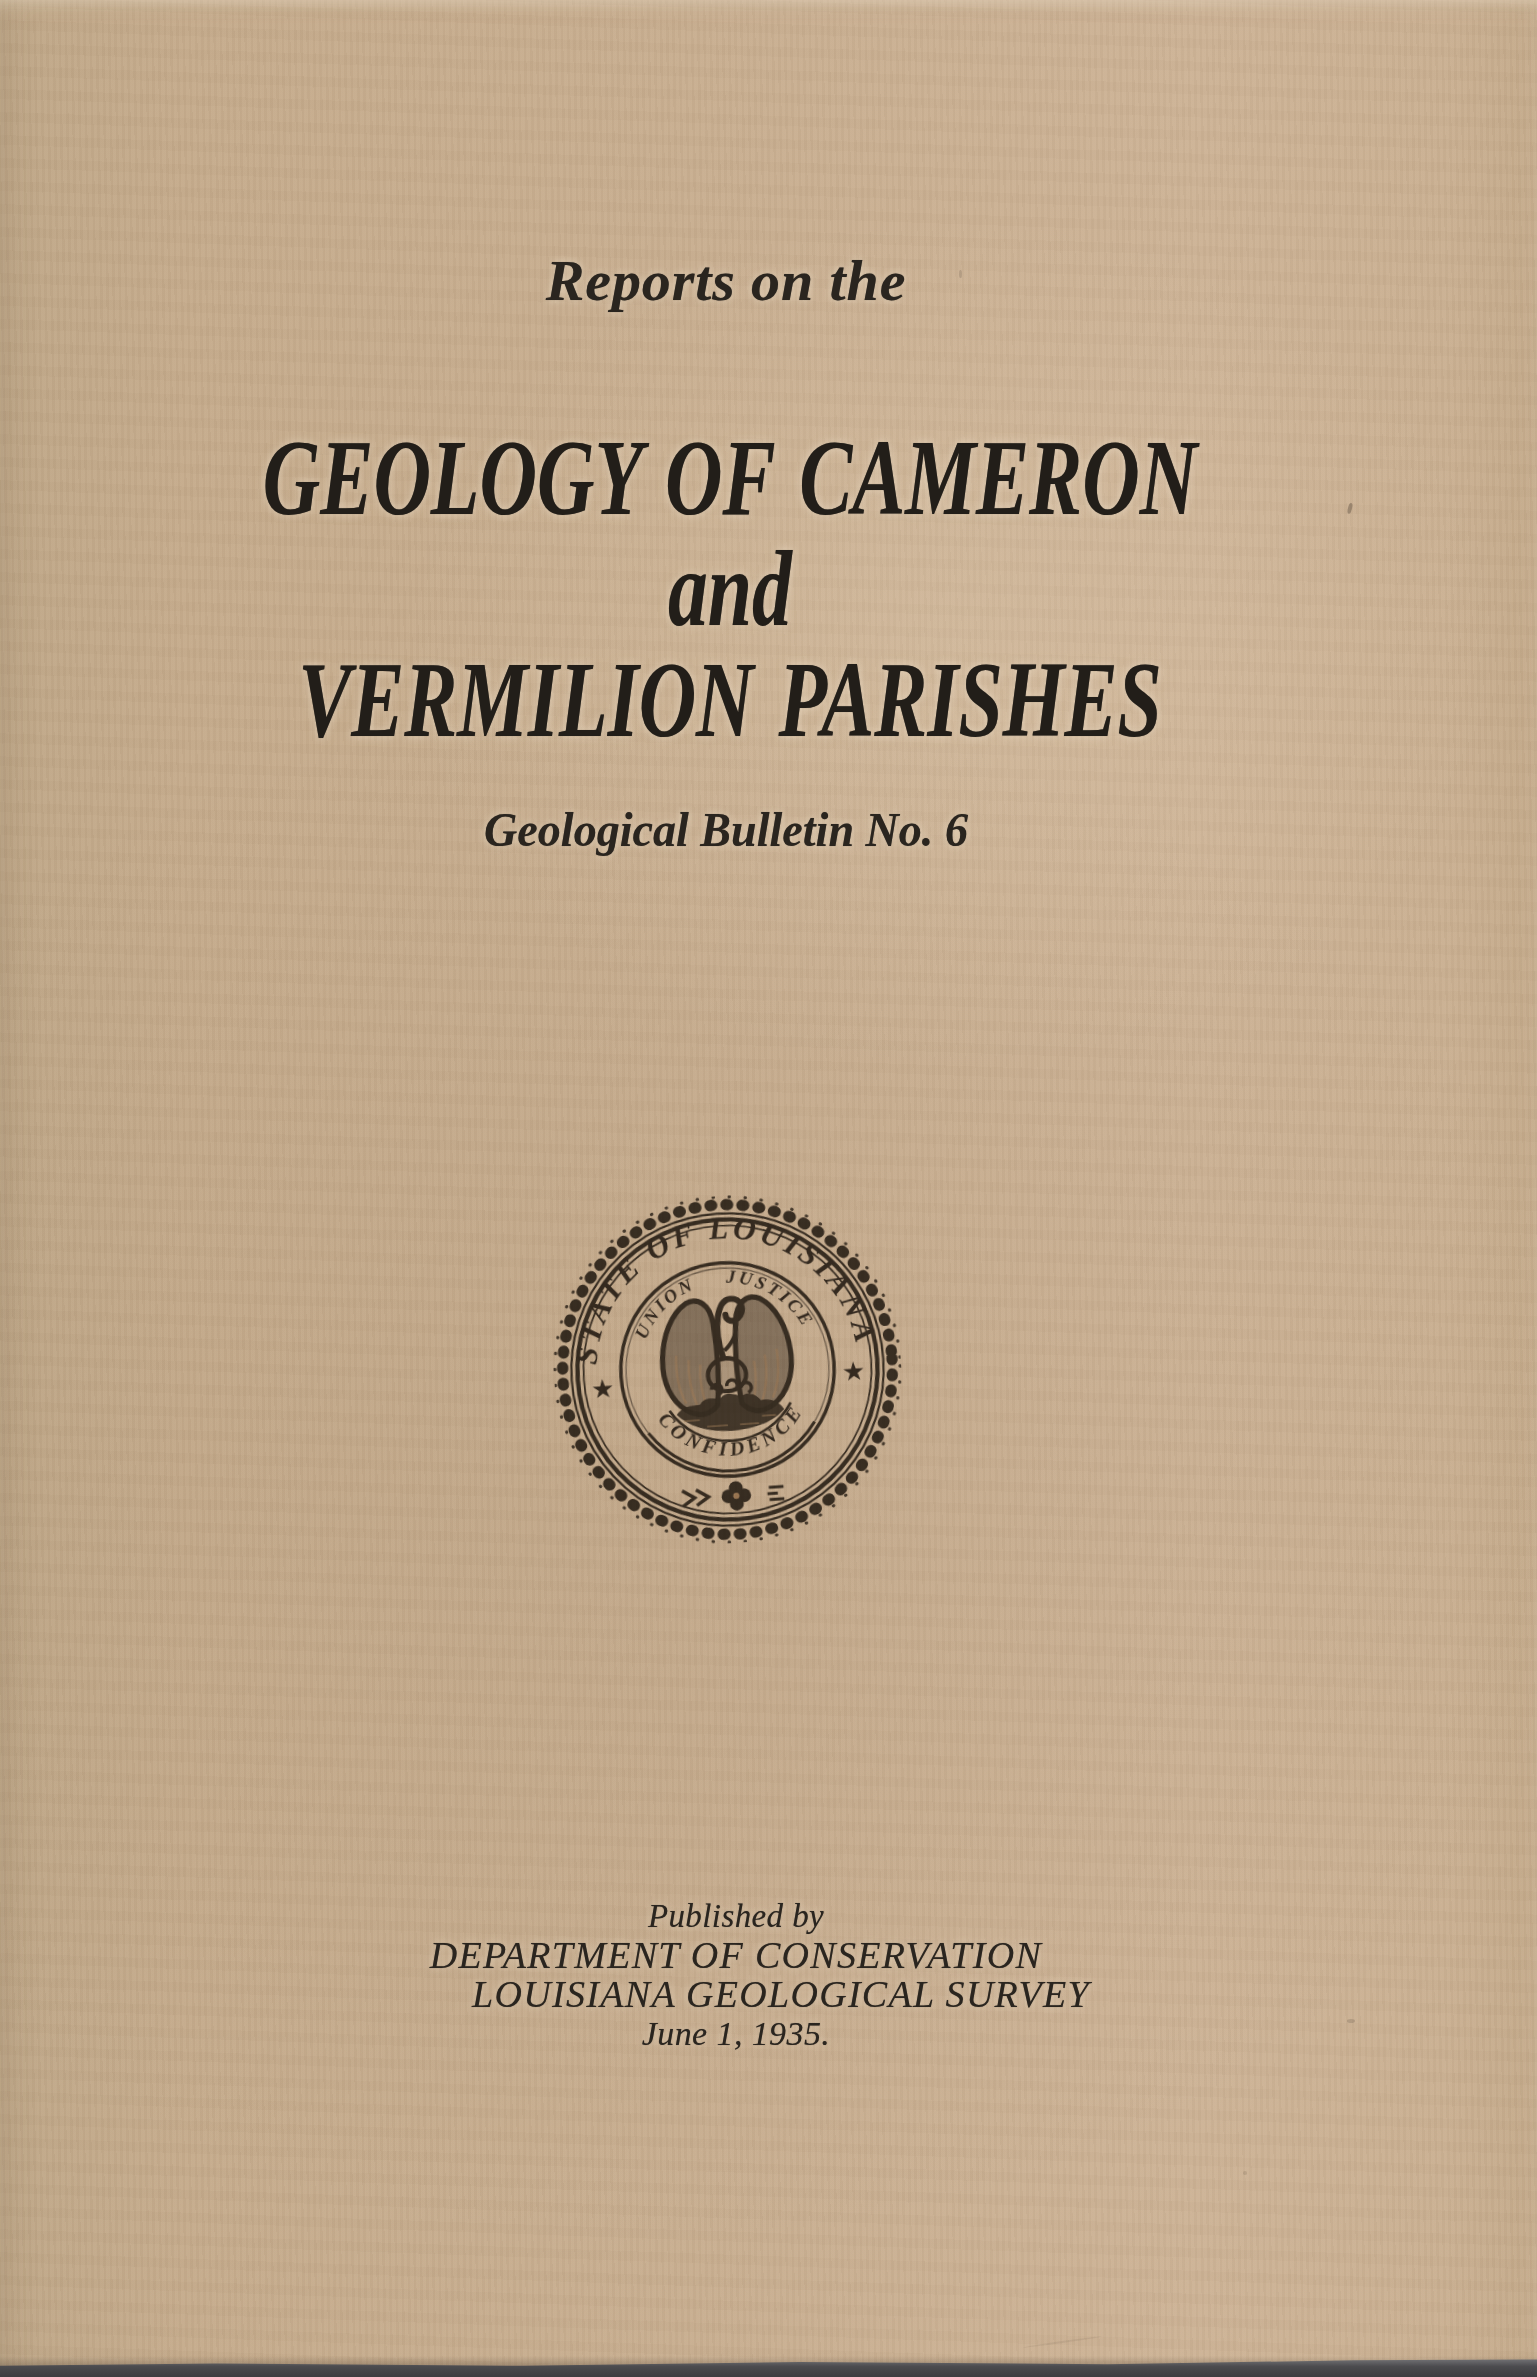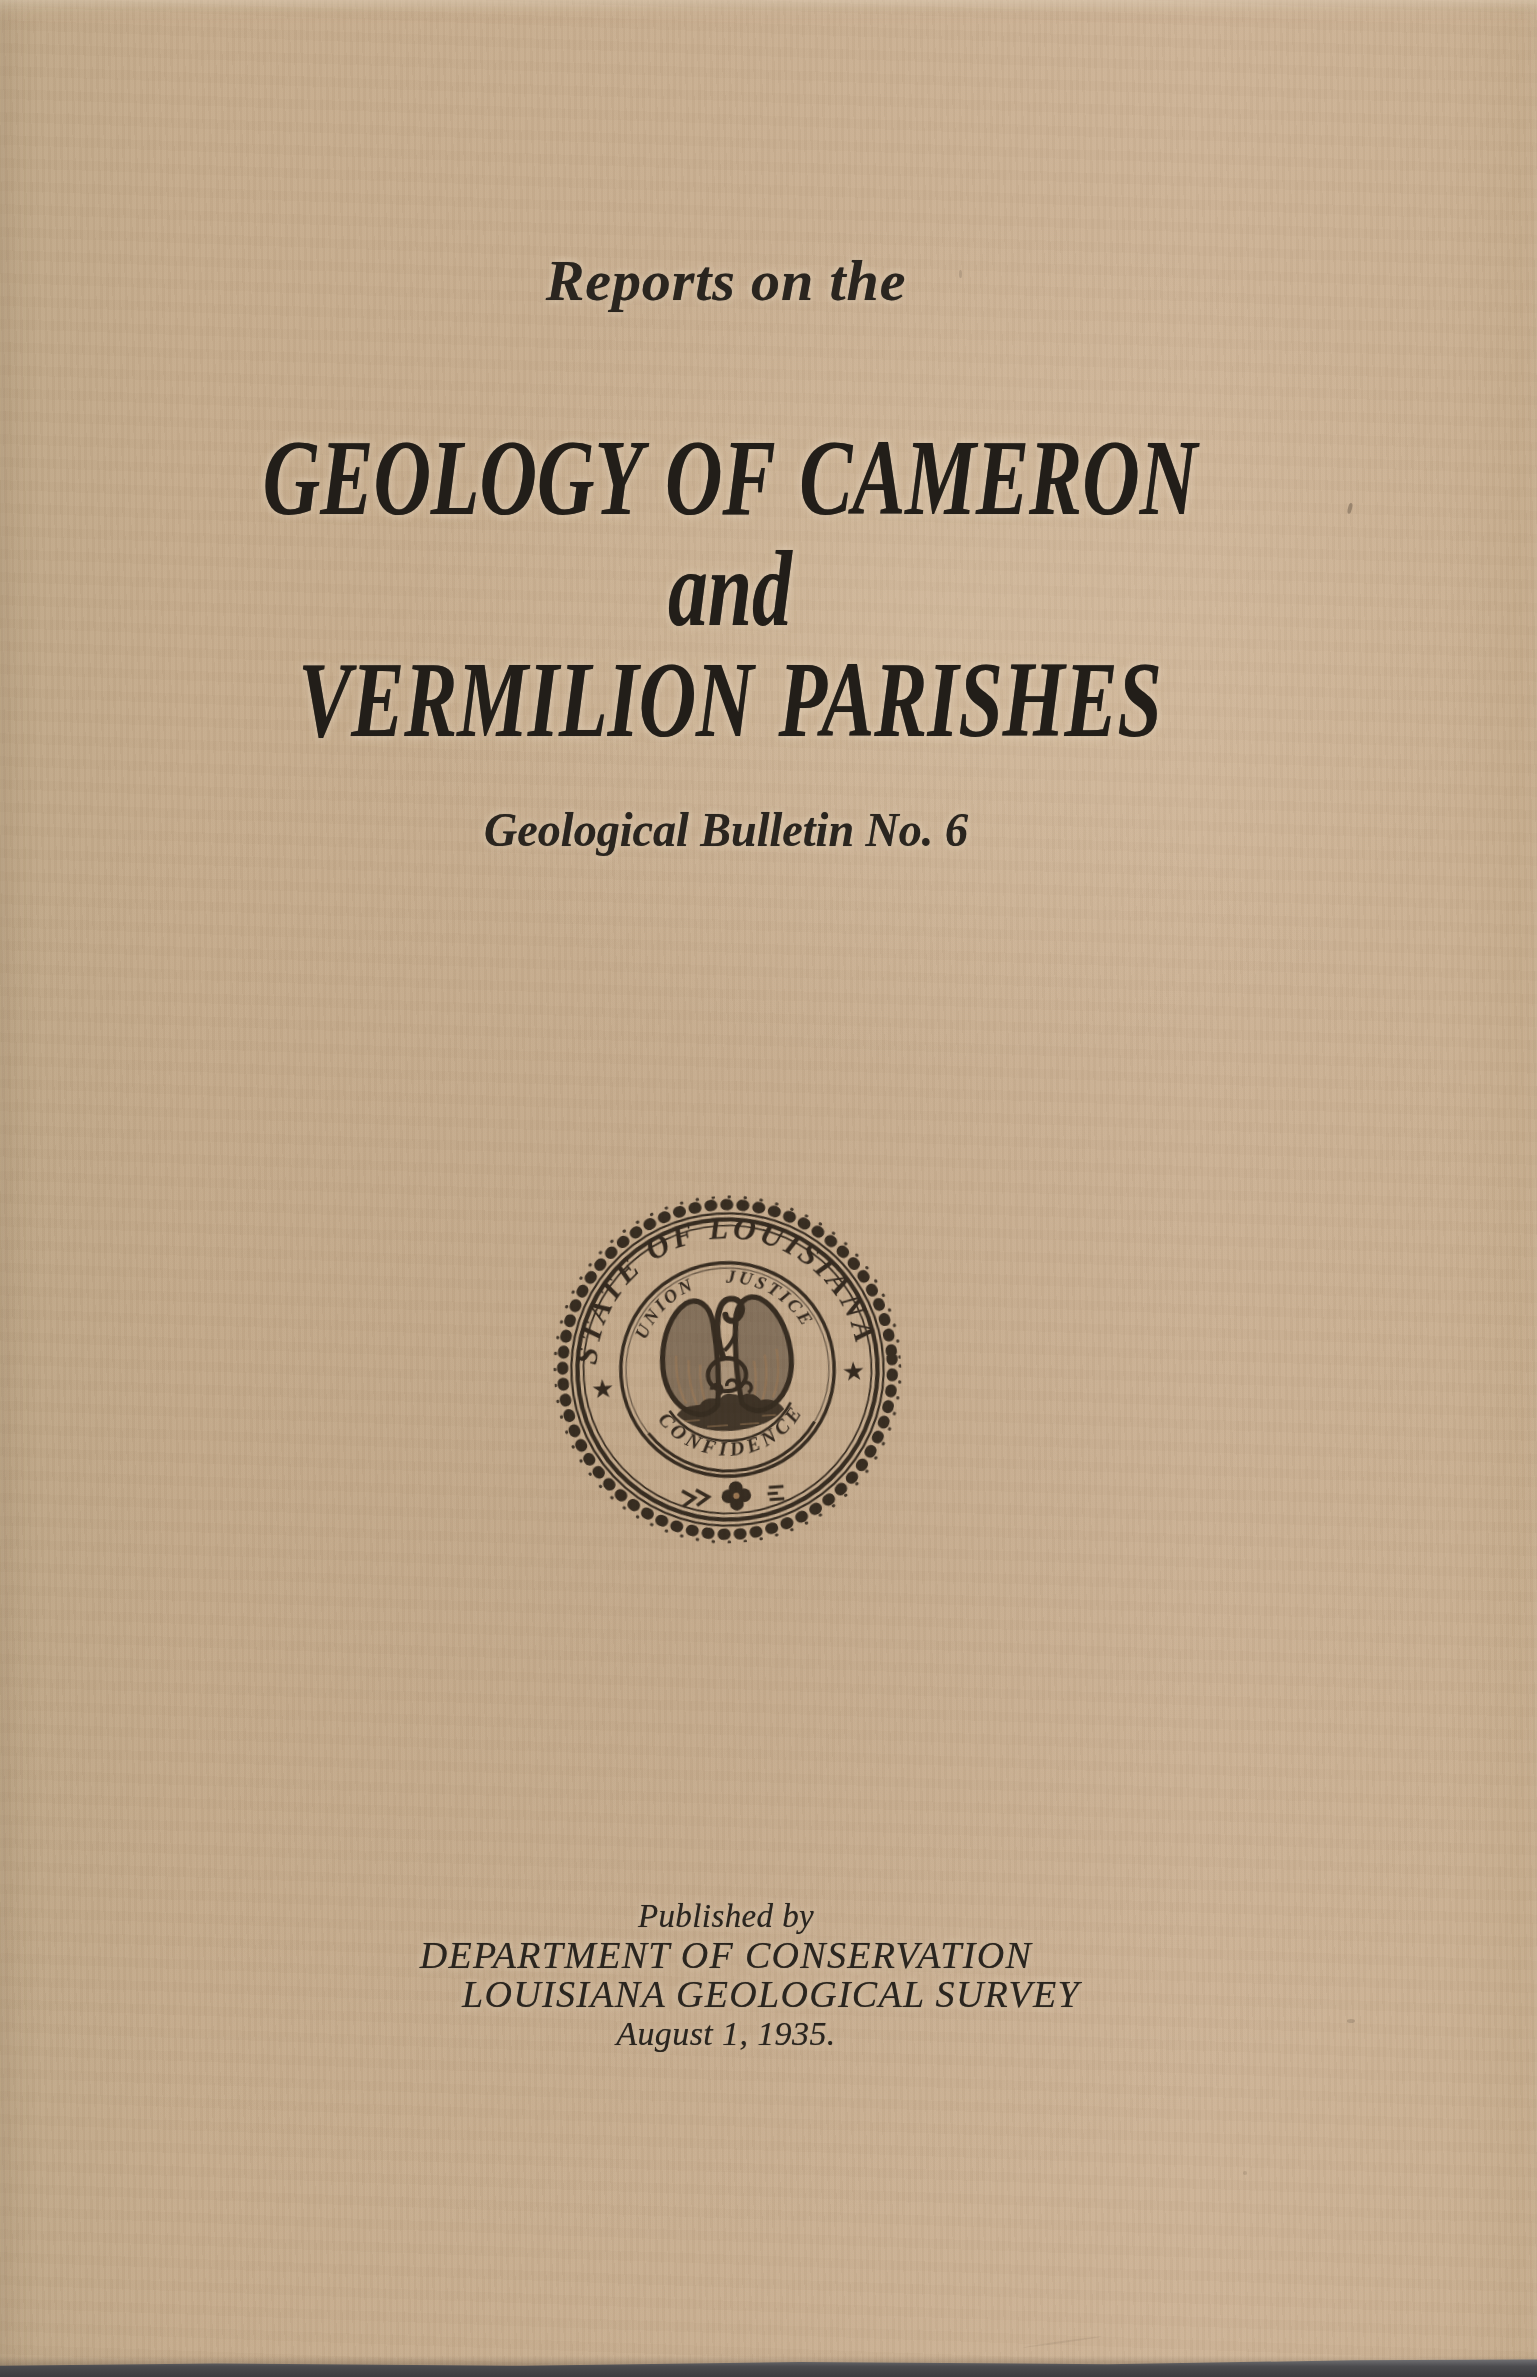--- a/index.html
+++ b/index.html
@@ -60,21 +60,21 @@
     display: block; width: 347px; height: 347px;
     transform: rotate(-4deg);
     mix-blend-mode: multiply;
     filter: blur(0.3px);
     opacity: 0.93;
   }
   .seal-serif { font-family: "Liberation Serif", "DejaVu Serif", serif; font-weight: bold; }
   .seal-star  { font-family: "DejaVu Sans", sans-serif; }
 
   .imprint { position: absolute; top: 1896px; left: 0; width: 1452px; }
-  .imprint-line { width: 100%; text-align: center; letter-spacing: 0.4px; }
+  .imprint-line { width: 100%; text-align: center; letter-spacing: 0.4px; padding-left: 10px; }
   .imprint-line.l1 { font-size: 33px; line-height: 40px; }
   .imprint-line.l2 { font-size: 38px; line-height: 39px; letter-spacing: 1.3px; }
   .imprint-line.l3 { font-size: 38px; line-height: 39px; letter-spacing: 1.3px; margin-left: 45px; }
   .imprint-line.l4 { font-size: 34px; line-height: 39px; }
   .imprint-line.l5 { font-size: 34px; line-height: 39px; }
 
   .speck { position: absolute; background: rgba(70,58,45,0.35); border-radius: 50%; }
   .speck.s1 { left: 1348px; top: 503px; width: 4.4px; height: 10.6px; transform: rotate(14deg); }
   .speck.s2 { left: 959px; top: 270px; width: 2.6px; height: 8px; opacity: 0.5; }
   .speck.s3 { left: 1347px; top: 2019px; width: 8px; height: 3.5px; opacity: 0.55; }
@@ -169,21 +169,21 @@
           </g>
           <path d="M 38 -7 h 17 M 36 0 h 12 M 38 7 h 17" stroke-width="3.5"></path>
         </g>
       </svg>
     </div>
 
     <div class="imprint">
       <div class="imprint-line l1 ink">Published by</div>
       <div class="imprint-line l2 ink">DEPARTMENT OF CONSERVATION</div>
       <div class="imprint-line l3 ink">LOUISIANA GEOLOGICAL SURVEY</div>
-      <div class="imprint-line l5 ink">August 1, 1935.</div>
+      <div class="imprint-line l5 ink">June 1, 1935.</div>
     </div>
   </div>
 
   <div class="speck s1"></div>
   <div class="speck s2"></div>
   <div class="speck s3"></div>
   <div class="speck s4"></div>
   <div class="speck s5"></div>
 
   <div class="scan-edge-shadow"></div>

